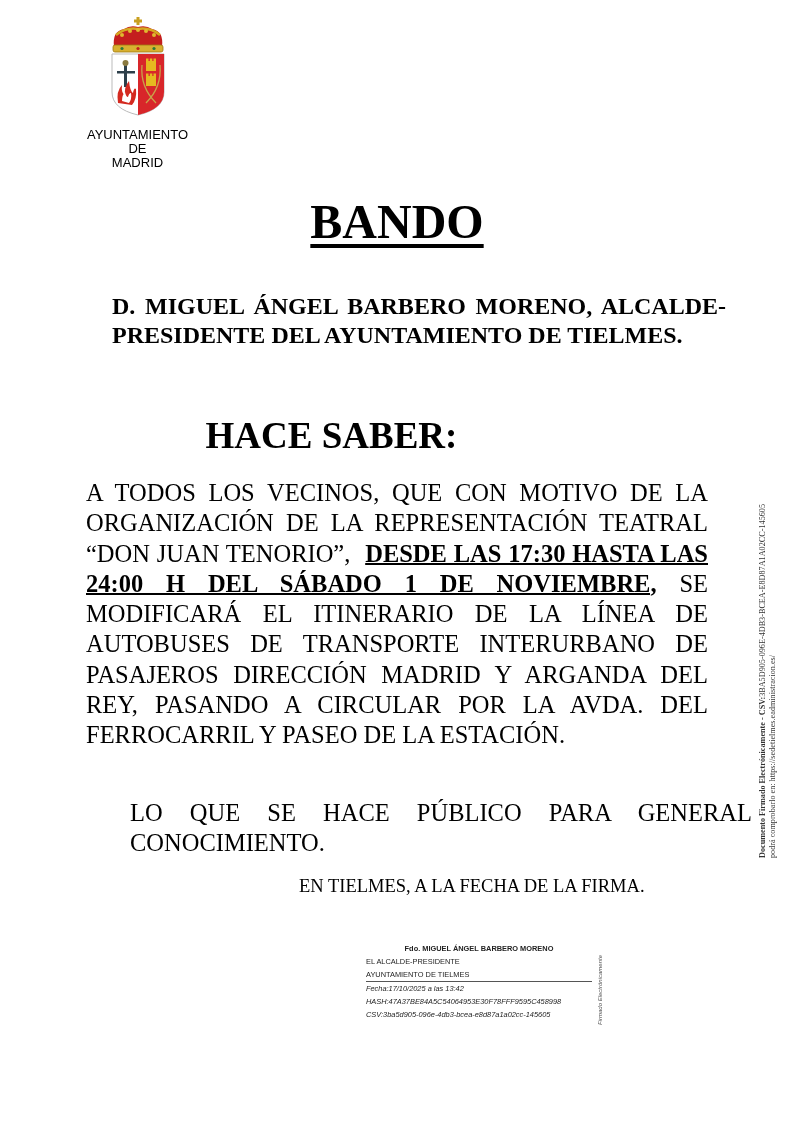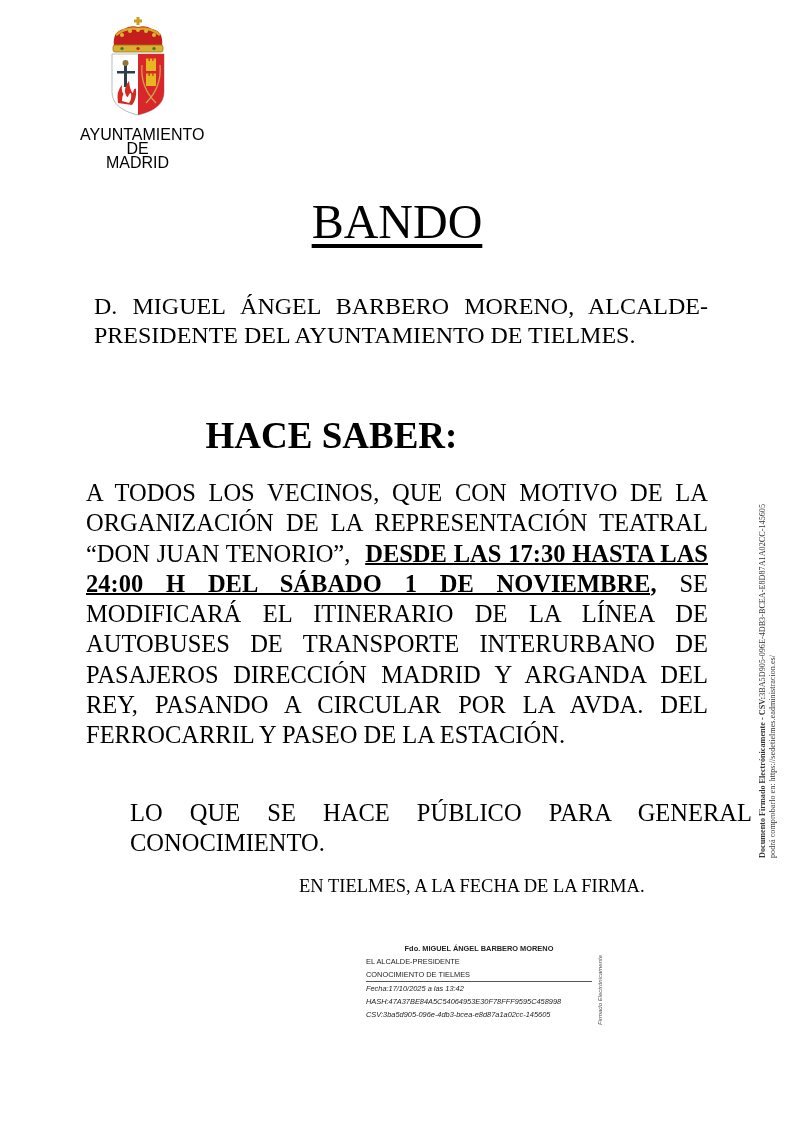--- a/index.html
+++ b/index.html
@@ -1,24 +1,24 @@
 <!DOCTYPE html>
 <html><head>
 <meta charset="utf-8">
 <style>
   html, body { margin:0; padding:0; background:#ffffff; }
   body { width:794px; height:1123px; position:relative; overflow:hidden; color:#000; font-family:"Liberation Serif", serif; }
 
   .crest { position:absolute; left:108px; top:17px; width:60px; height:100px; }
-  .org { position:absolute; left:80px; top:128px; width:115px; text-align:center; font-family:"Liberation Sans", sans-serif; font-size:16px; line-height:14px; }
+  .org { position:absolute; left:80px; top:128px; width:115px; text-align:center; font-family:"Liberation Sans", sans-serif; font-size:13px; line-height:14px; }
 
-  .title { position:absolute; left:0; top:192px; width:794px; text-align:center; font-weight:normal; font-size:48px; line-height:60px; }
+  .title { position:absolute; left:0; top:192px; width:794px; text-align:center; font-weight:bold; font-size:48px; line-height:60px; }
   .title span { text-decoration:underline; text-decoration-thickness:4px; text-underline-offset:6px; }
 
-  .mayor { position:absolute; left:94px; top:292px; width:614px; font-weight:normal; font-size:24px; line-height:29px; text-align:justify; }
+  .mayor { position:absolute; left:112px; top:292px; width:614px; font-weight:bold; font-size:24px; line-height:29px; text-align:justify; }
 
   .hace { position:absolute; left:0; top:413px; width:663px; text-align:center; font-weight:bold; font-size:37px; line-height:46px; }
 
   .body { position:absolute; left:86px; top:478px; width:622px; font-size:24.5px; line-height:30.3px; text-align:justify; }
   .body .u { font-weight:bold; text-decoration:underline; text-decoration-thickness:2px;margin-left:8px; }
 
   .closing { position:absolute; left:86px; top:798px; width:622px; font-size:24.5px; line-height:30.3px; text-align:justify;margin-left:44px; }
 
   .place { position:absolute; left:299px; top:875px; font-size:18.5px; line-height:22px; }
 
@@ -88,21 +88,21 @@
 
 <div class="body"><span>A TODOS LOS VECINOS, QUE CON MOTIVO DE LA ORGANIZACIÓN DE LA REPRESENTACIÓN TEATRAL “DON JUAN TENORIO”, </span><span class="u">DESDE LAS 17:30 HASTA LAS 24:00 H DEL SÁBADO 1 DE NOVIEMBRE,</span><span> SE MODIFICARÁ EL ITINERARIO DE LA LÍNEA DE AUTOBUSES DE TRANSPORTE INTERURBANO DE PASAJEROS DIRECCIÓN MADRID Y ARGANDA DEL REY, PASANDO A CIRCULAR POR LA AVDA. DEL FERROCARRIL Y PASEO DE LA ESTACIÓN.</span></div>
 
 <div class="closing">LO QUE SE HACE PÚBLICO PARA GENERAL CONOCIMIENTO.</div>
 
 <div class="place">EN TIELMES, A LA FECHA DE LA FIRMA.</div>
 
 <div class="sig">
   <div class="b">Fdo. MIGUEL ÁNGEL BARBERO MORENO</div>
   <div>EL ALCALDE-PRESIDENTE</div>
-  <div class="rule">CONOCIMIENTO DE TIELMES</div>
+  <div class="rule">AYUNTAMIENTO DE TIELMES</div>
   <div class="i">Fecha:17/10/2025 a las 13:42</div>
   <div class="i">HASH:47A37BE84A5C54064953E30F78FFF9595C458998</div>
   <div class="i">CSV:3ba5d905-096e-4db3-bcea-e8d87a1a02cc-145605</div>
 </div>
 <div class="sig-side">
     <span>Firmado Electrónicamente</span>
   </div>
 
 <div class="margin">
   <div class="v">

